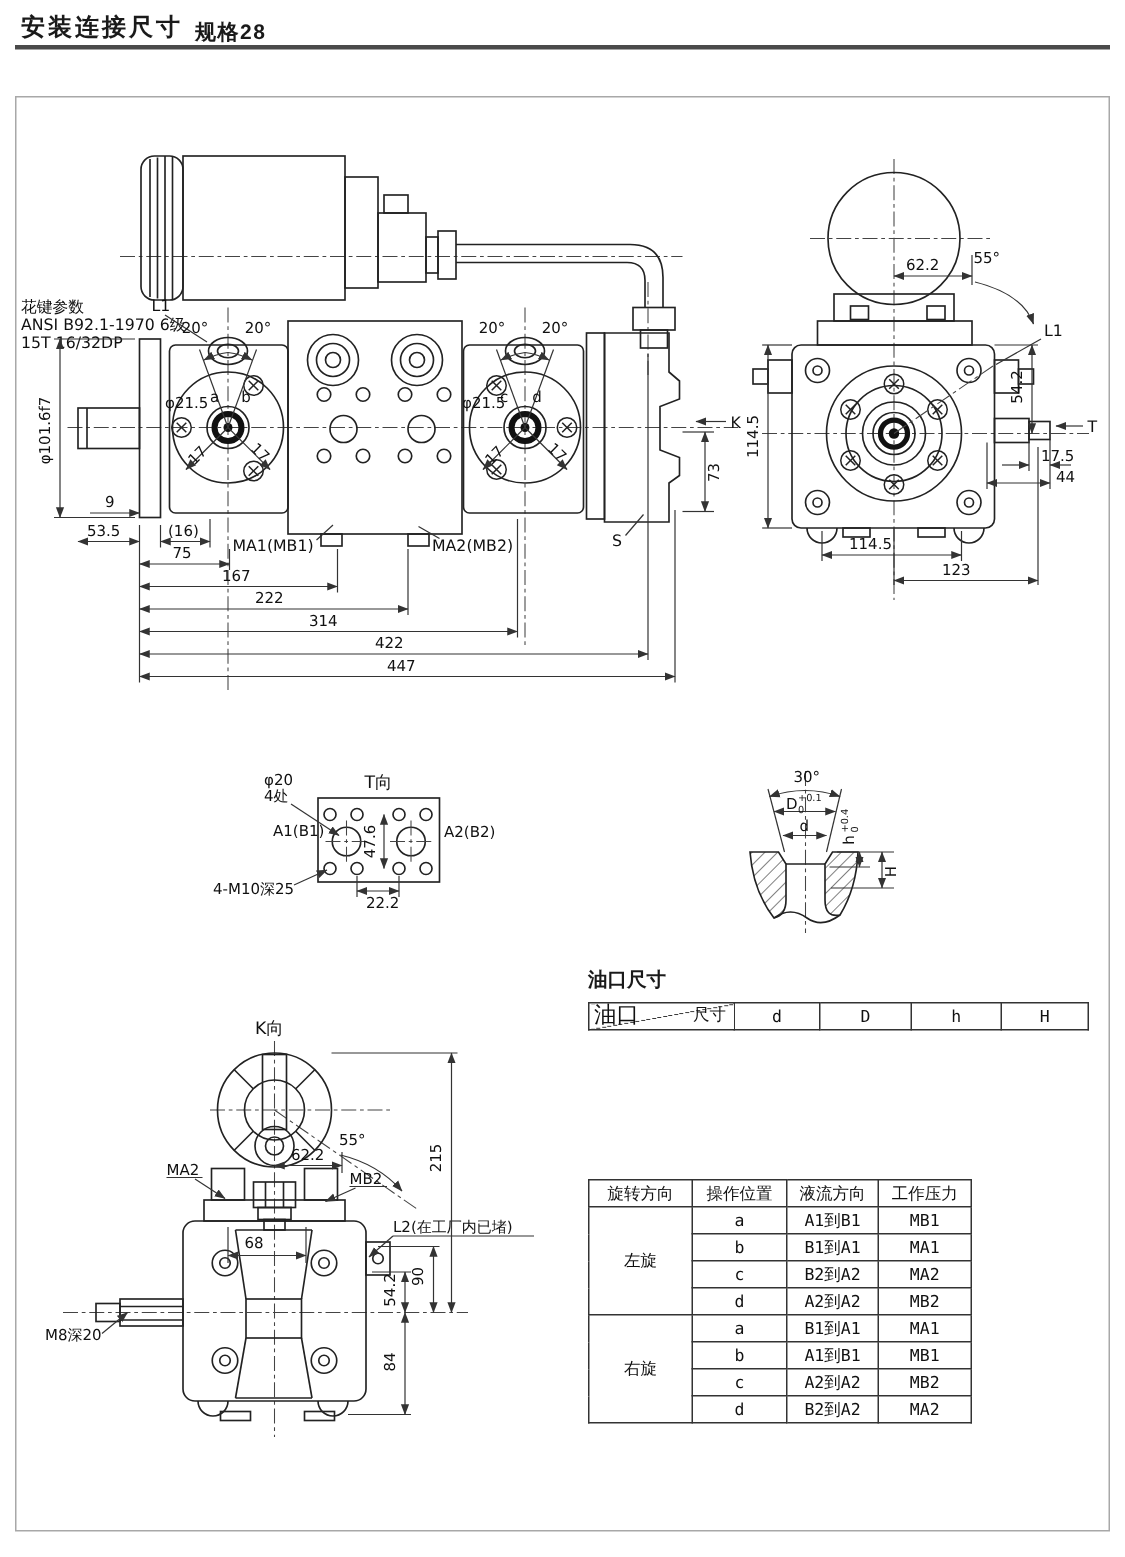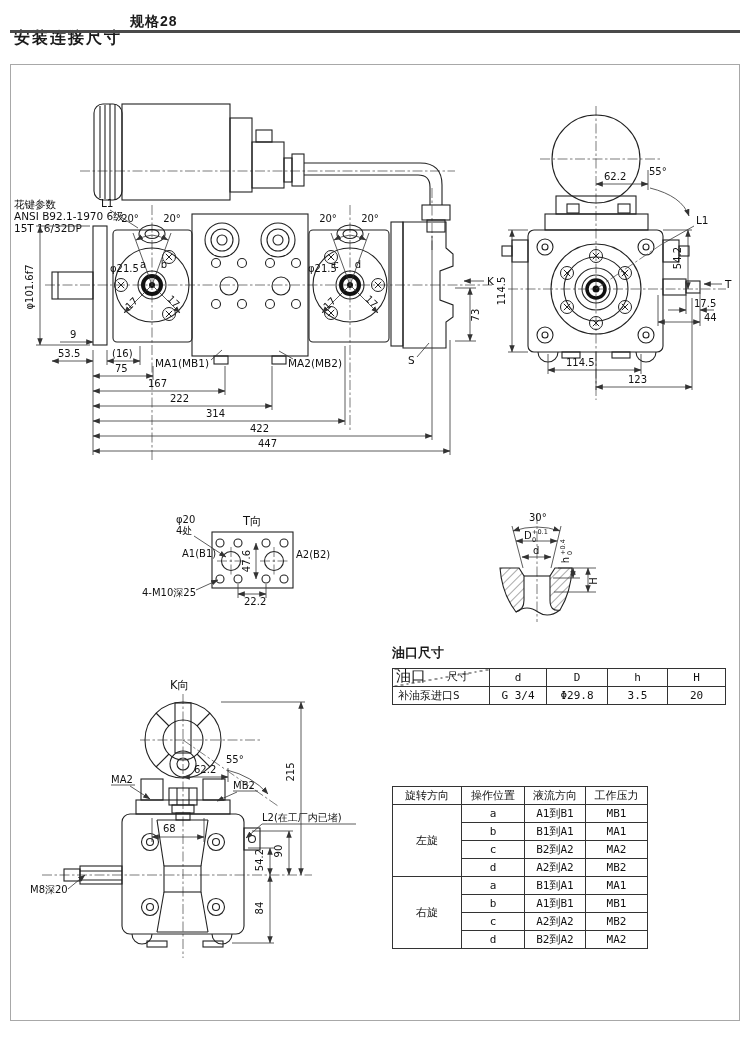--- a/index.html
+++ b/index.html
@@ -1,38 +1,38 @@
 <!DOCTYPE html>
 <html><head>
 <meta charset="utf-8">
 <style>
   html,body{margin:0;padding:0;}
   body{width:750px;height:1038px;background:#fff;position:relative;overflow:hidden;
        font-family:"Liberation Sans","DejaVu Sans",sans-serif;color:#1a1a1a;}
   .abs{position:absolute;}
-  .page-title{font-size:16px;font-weight:bold;letter-spacing:2px;margin-top:20px;}
+  .page-title{font-size:16px;font-weight:bold;letter-spacing:2px;}
   .page-spec{font-size:14px;font-weight:bold;letter-spacing:1px;}
   .rule{background:#4a4a4a;height:3px;}
   .frame{border:1px solid #a8a8a8;}
   svg text{font-family:"DejaVu Sans","Liberation Sans",sans-serif;fill:#111;stroke:none;}
   .dim{font-size:10px;}
   .lbl{font-size:10.5px;}
   .ttl{font-size:11.5px;}
   .tol{font-size:6.5px;}
   .ln{stroke:#222;fill:none;stroke-width:1.1;}
   .th{stroke:#333;fill:none;stroke-width:0.8;}
   .dl{stroke:#333;fill:none;stroke-width:0.8;}
   .cl{stroke:#444;fill:none;stroke-width:0.7;stroke-dasharray:10 2.5 2.5 2.5;}
   .sec-title{font-size:13px;font-weight:bold;margin-bottom:6px;}
   .tbl{border-collapse:collapse;font-family:"DejaVu Sans Mono","DejaVu Sans",sans-serif;font-size:11px;color:#111;}
   .tbl td,.tbl th{border:1.2px solid #333;text-align:center;padding:0 5px;font-weight:normal;height:17px;white-space:nowrap;}
   .tbl .lft{text-align:left;}
   .diag{position:relative;width:86px;height:26px;padding:0;
         background:linear-gradient(to bottom right,#fff 49.3%,#333 49.3%,#333 50.7%,#fff 50.7%);}
-  .dtop{position:absolute;top:0;right:20px;font-size:11px;}
+  .dtop{position:absolute;top:0;right:5px;font-size:11px;}
   .dbot{position:absolute;bottom:0;left:3px;font-size:15px;}
 </style>
 </head>
 <body>
 
 <div class="abs page-title" style="left:14px;top:8px">安装连接尺寸</div>
 <div class="abs page-spec" style="left:130px;top:13px">规格28</div>
 <div class="abs rule" style="left:10px;top:30px;width:730px"></div>
 <div class="abs frame" style="left:10px;top:64px;width:728px;height:955px"></div>
 
@@ -442,27 +442,20 @@
         <tr>
       <th class="diag">
         <span class="dtop">尺寸</span>
         <span class="dbot">油口</span>
       </th>
       <th style="width:46px">d</th>
       <th style="width:50px">D</th>
       <th style="width:49px">h</th>
       <th style="width:47px">H</th>
     </tr>
-    <tr>
-      <td class="lft">补油泵进口S</td>
-      <td>G 3/4</td>
-      <td>Φ29.8</td>
-      <td>3.5</td>
-      <td>20</td>
-    </tr>
   </tbody>
     </table>
 </div>
 
 <div class="abs" style="left:392px;top:786px">
   <table class="tbl">
     <tbody>
         <tr>
       <th style="width:58px">旋转方向</th>
       <th style="width:52px">操作位置</th>

